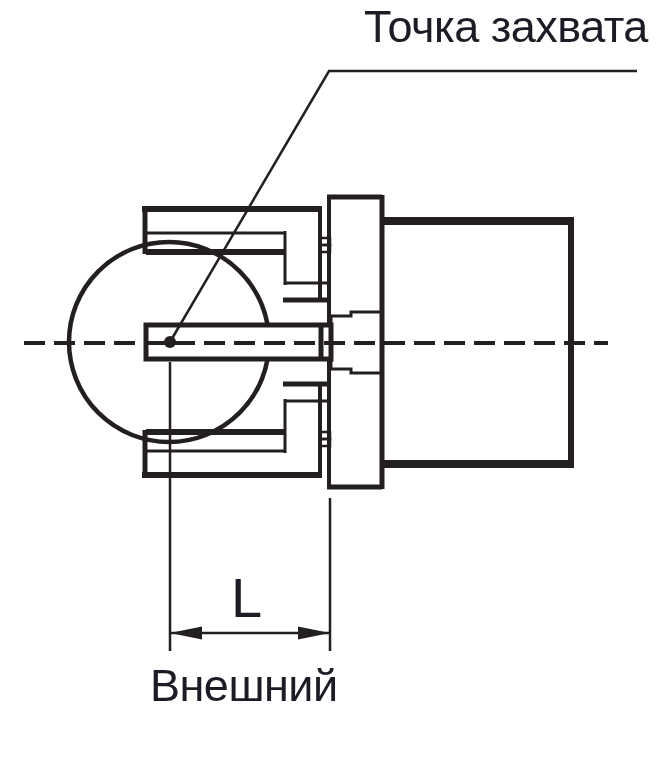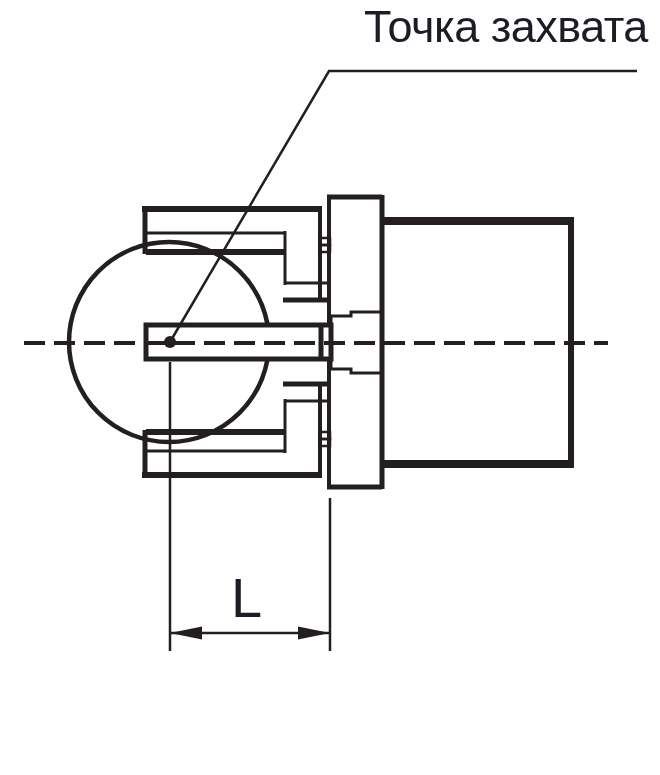--- a/index.html
+++ b/index.html
@@ -112,15 +112,15 @@
       <line x1="170" y1="633" x2="330" y2="633" stroke-width="2.5"></line>
       <polygon points="170,633 202,626.5 202,639.5" fill="#231f20" stroke="none"></polygon>
       <polygon points="330,633 298,626.5 298,639.5" fill="#231f20" stroke="none"></polygon>
     </g>
   </svg>
 
   <div class="label label-top">Точка захвата</div>
 
   <div class="label label-dim">L</div>
 
-  <div class="label label-bottom"><br></div>
+  <div class="label label-bottom"><span>Внешний</span><br></div>
 
 </div>
 
 </body></html>

